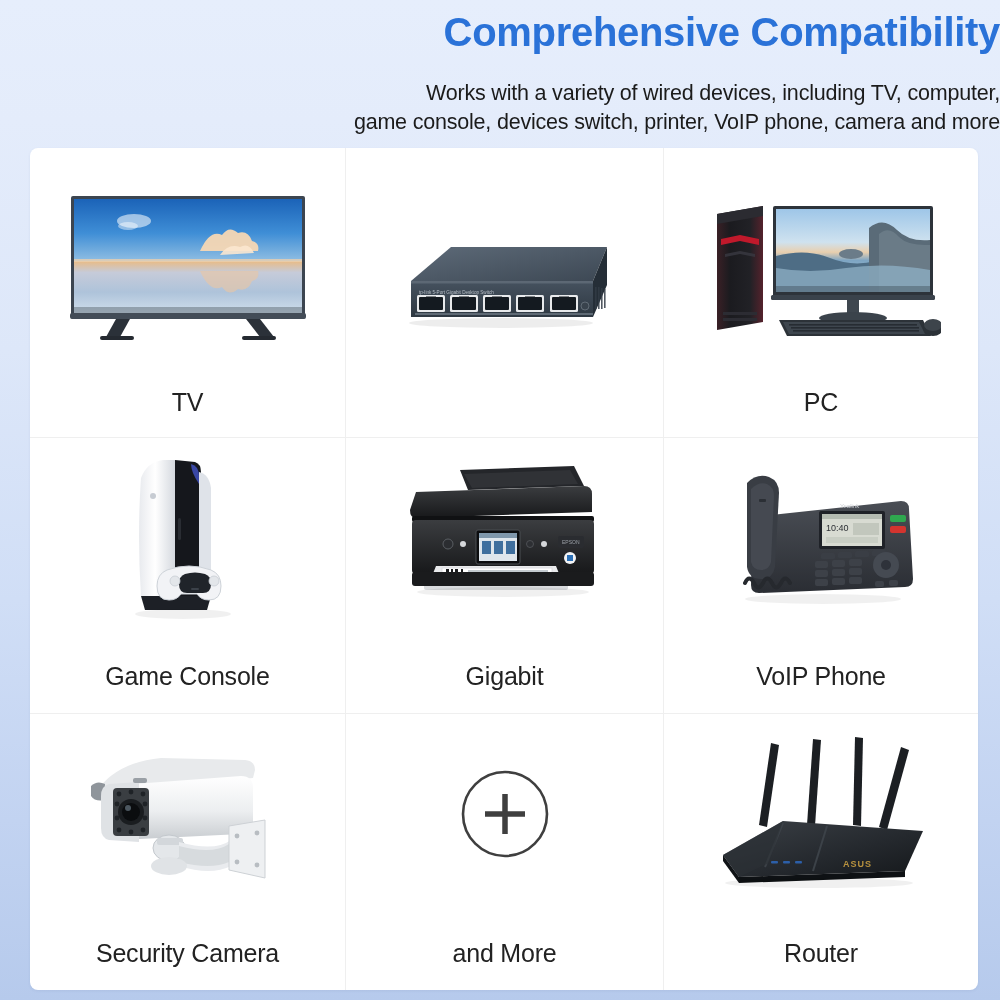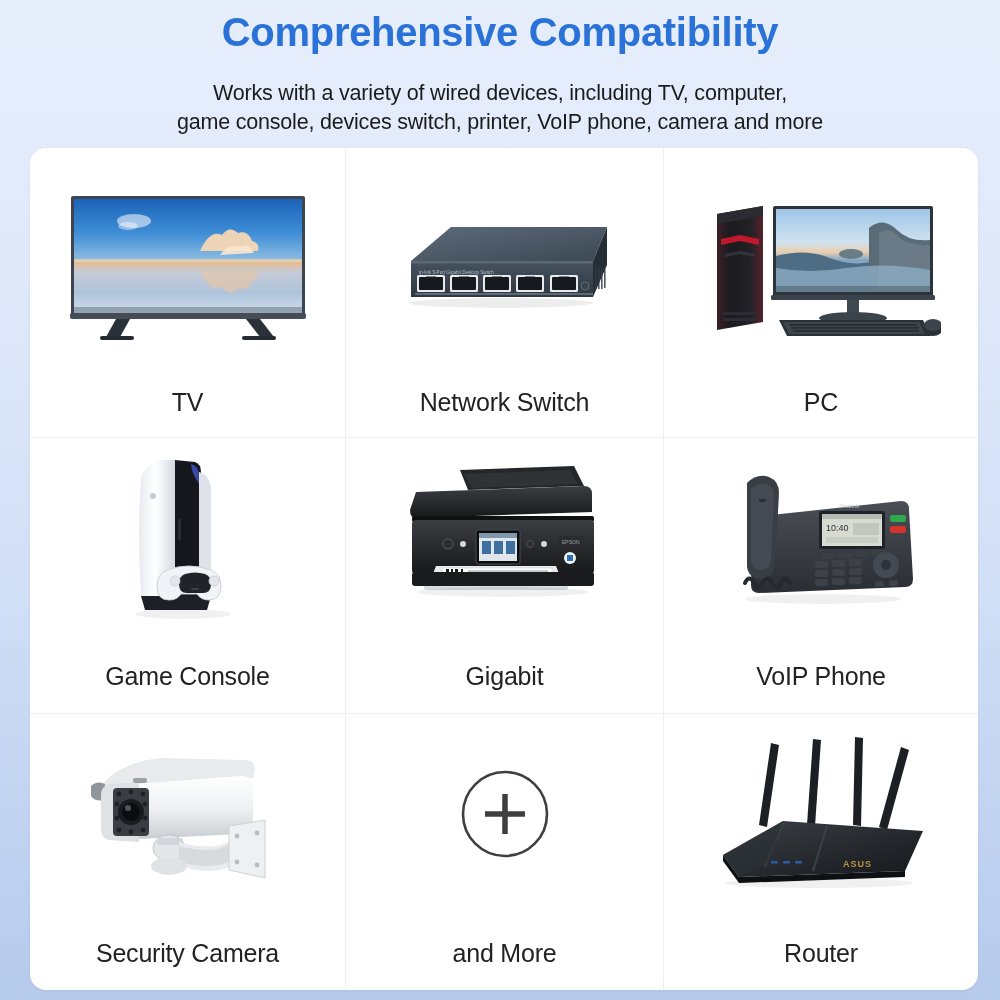--- a/index.html
+++ b/index.html
@@ -3,34 +3,34 @@
 <meta charset="utf-8">
 <style>
   * { margin:0; padding:0; box-sizing:border-box; }
   html,body { width:1000px; height:1000px; }
   body {
     font-family:"Liberation Sans", sans-serif;
     background:linear-gradient(to bottom, #e6eefc 0%, #e4ecfb 12%, #dde7f9 35%, #d0def6 60%, #c2d3f1 82%, #b6caec 100%);
     position:relative; overflow:hidden;
   }
   
-  .header { padding-top:8px; text-align:center; }
+  .header { padding-top:8px; text-align:right; }
   .title {
     font-size:40px; font-weight:bold; letter-spacing:-0.3px;
     color:#2a72d8; line-height:1.22;
   }
   .subtitle {
     margin-top:22px; font-size:21.5px; color:#1b1b1b;
     line-height:1.35; letter-spacing:-0.2px;
   }
   .subtitle div { white-space:nowrap; }
   
   .card {
     position:absolute; left:30px; top:148px; width:948px; height:842px;
-    background:#fff; border-radius:16px; overflow:hidden;
+    background:#fff; border-radius:8px; overflow:hidden;
     box-shadow:0 1px 3px rgba(60,80,130,.08);
   }
   .grid { display:grid; grid-template-columns:315px 318px 315px;
           grid-template-rows:289px 276px 277px; width:100%; height:100%; }
   .cell { position:relative; display:flex; flex-direction:column;
           align-items:center; justify-content:flex-end; padding-bottom:8px; }
   .cell.bl { border-left:1px solid #efefef; }
   .cell.bt { border-top:1px solid #efefef;gap:28px; }
   .art { flex:1; width:100%; display:flex; align-items:center; justify-content:center; }
   .label { font-size:25px; color:#222; letter-spacing:-0.2px;
@@ -131,21 +131,20 @@
               <rect x="205" y="50" width="1.6" height="22"></rect>
           <rect x="208" y="51" width="1.6" height="21"></rect>
               <rect x="211" y="52" width="1.6" height="19"></rect>
         </g>
         <g fill="#8e9aa6" opacity=".5">
           <rect x="22" y="76" width="178" height="2"></rect>
         </g>
         <ellipse cx="108" cy="86" rx="92" ry="5" fill="#000" opacity=".07"></ellipse>
       </svg>
     </div>
-    <div class="label">Network Switch</div>
   </div>
 
   <div class="cell r1 bl">
     <div class="art">
       <svg width="240" height="150" viewBox="0 0 240 150">
         <defs>
           <linearGradient id="mon" x1="0" y1="0" x2="0" y2="1">
             <stop offset="0%" stop-color="#9ec6e8"></stop>
                 <stop offset="40%" stop-color="#cfe2ef"></stop>
             <stop offset="52%" stop-color="#e9cfae"></stop>

